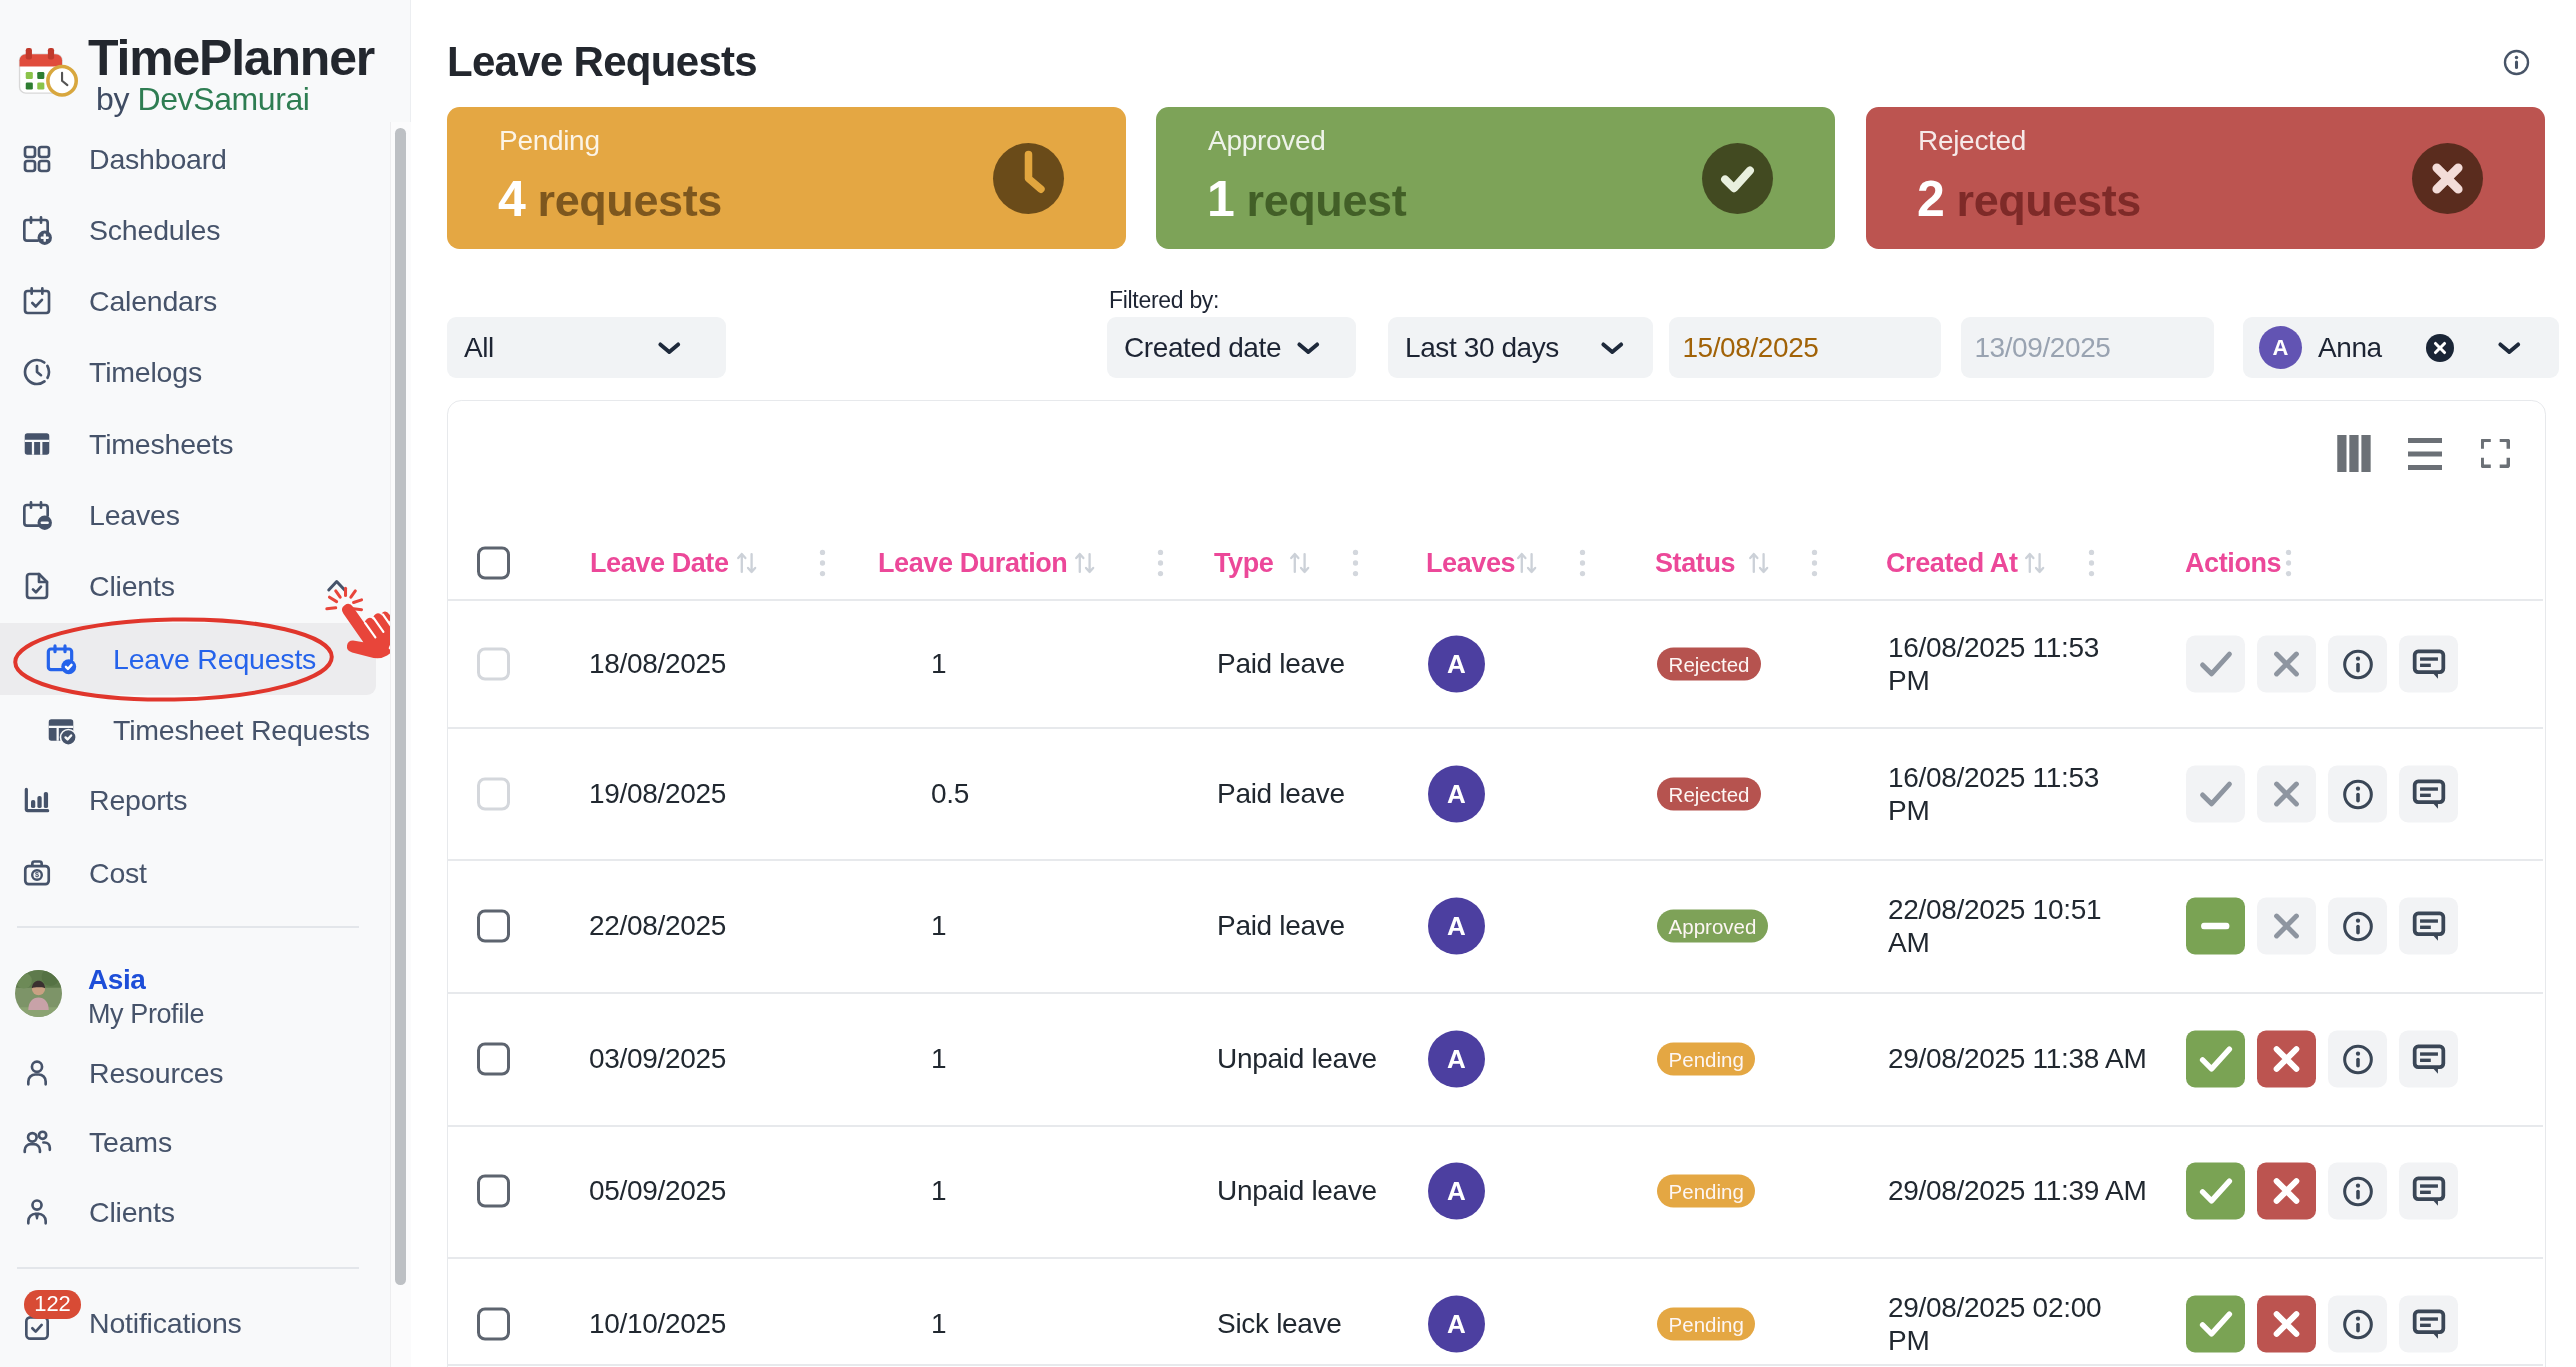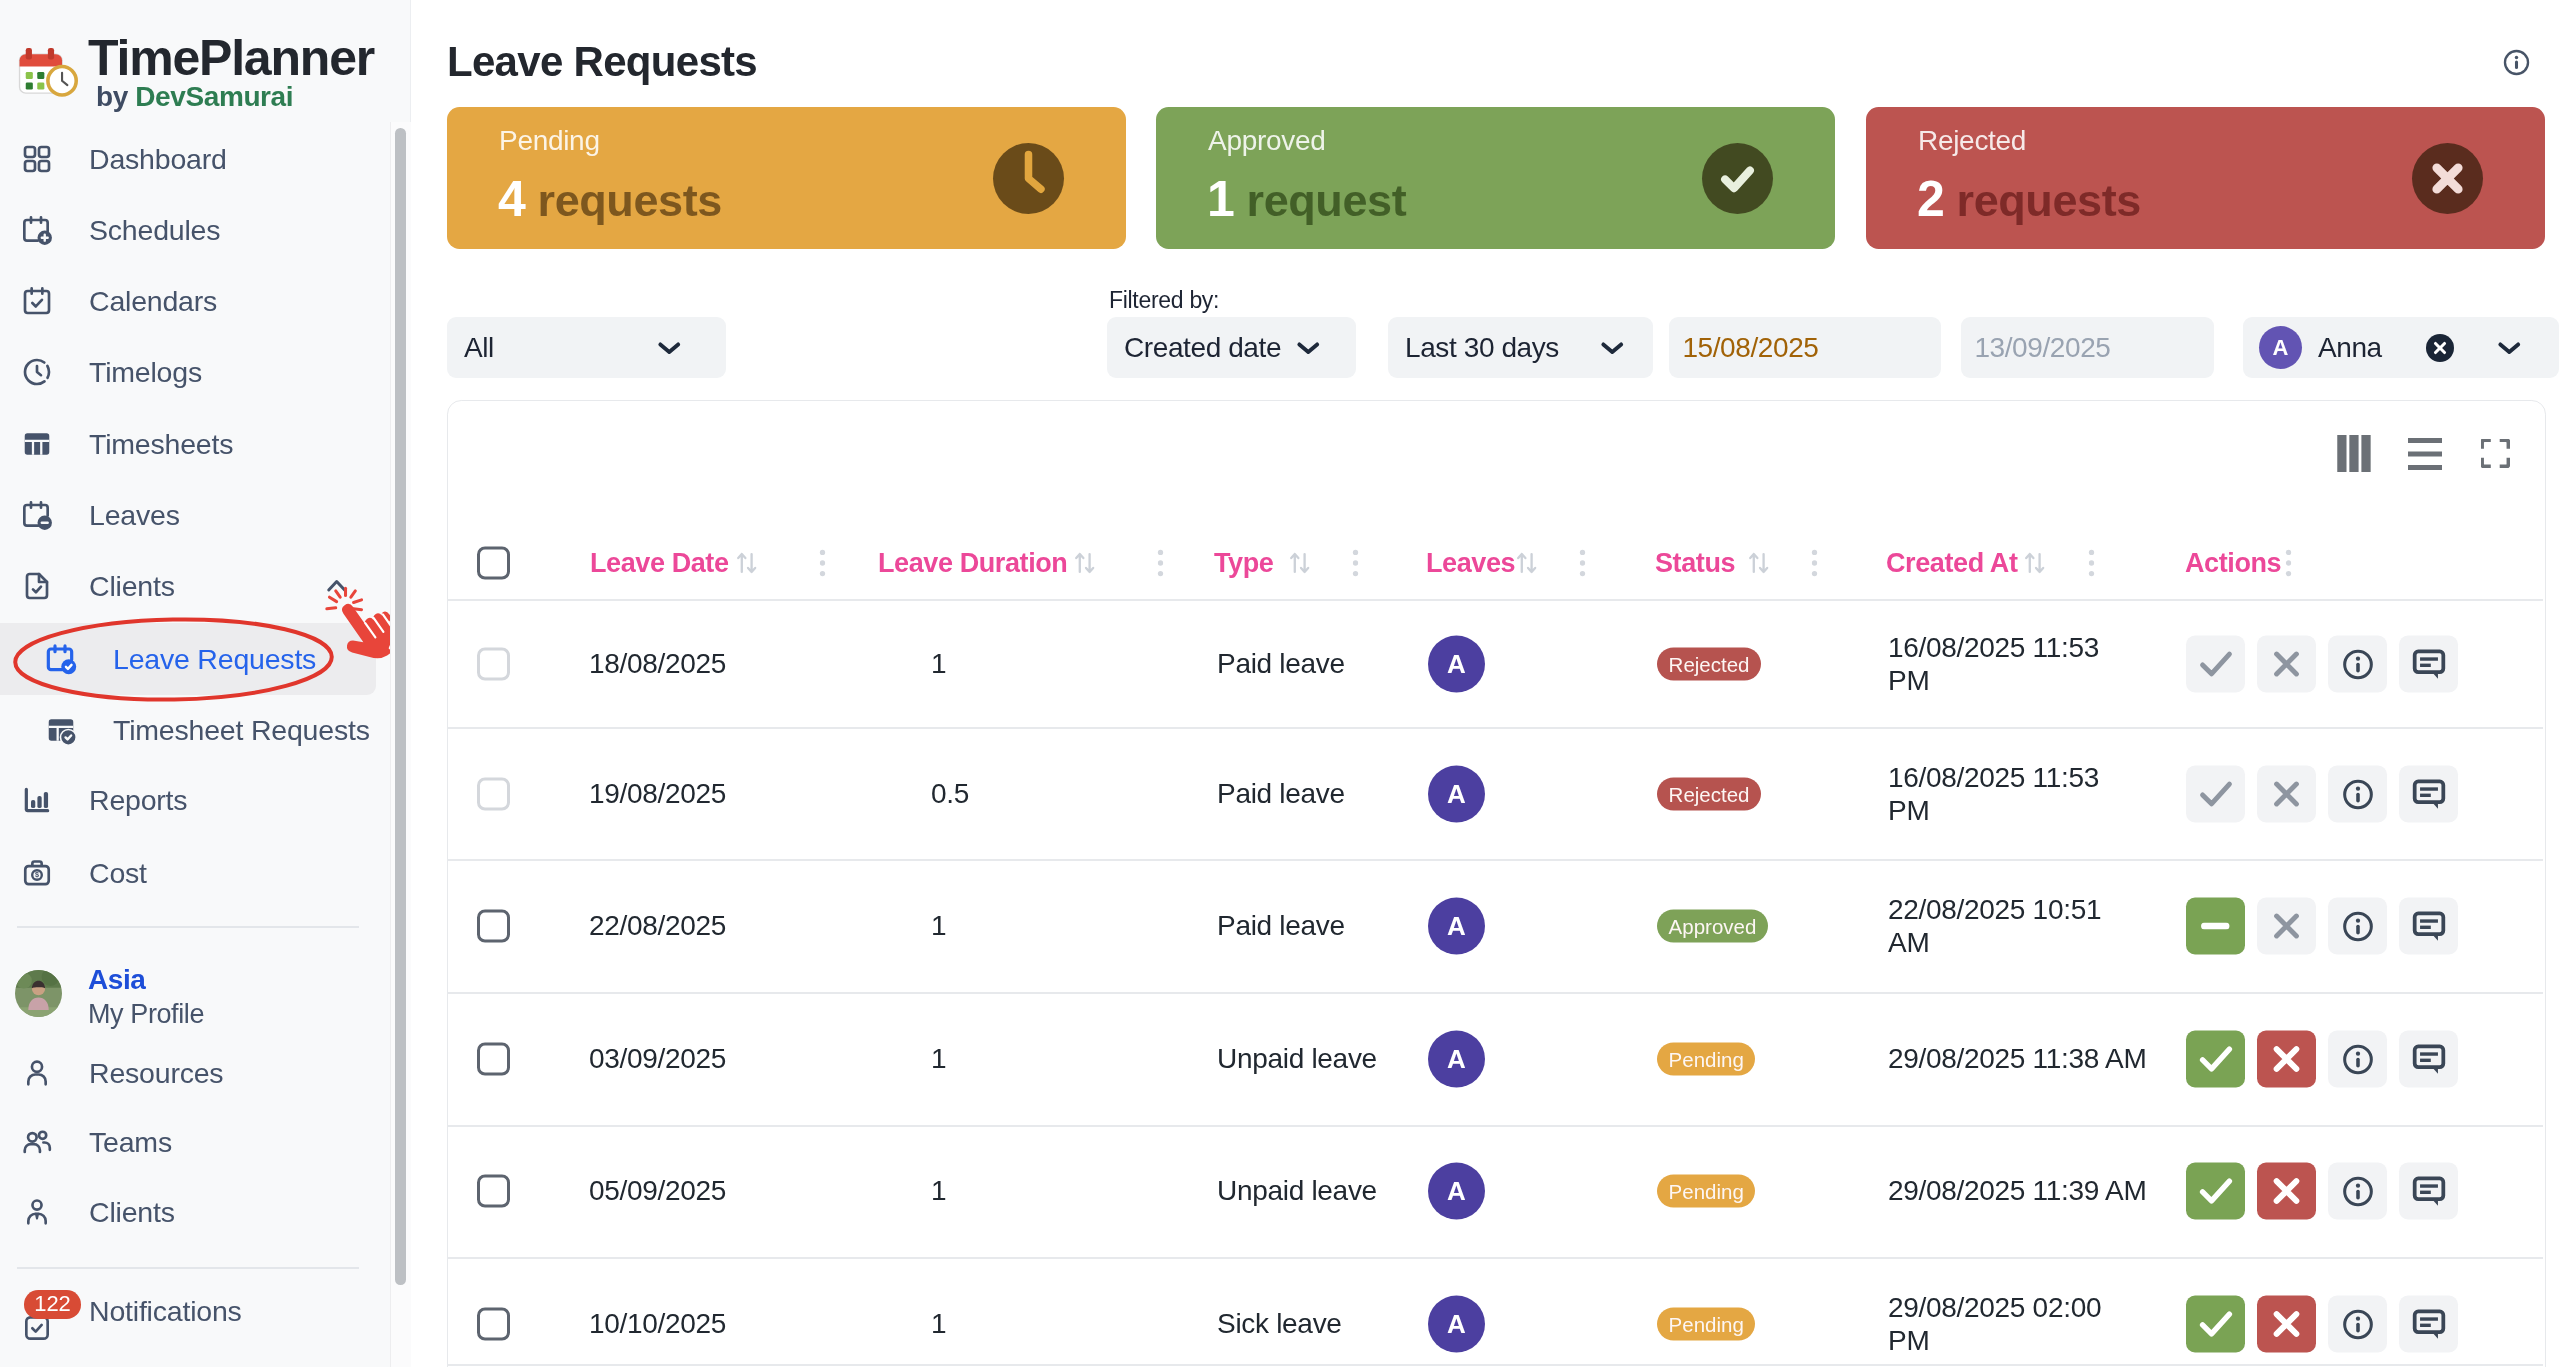--- a/index.html
+++ b/index.html
@@ -53,21 +53,21 @@
  <rect x="36" y="3" width="7" height="13" rx="2.5" fill="#c0392b"></rect>
  <rect x="11" y="30" width="8" height="8" rx="1.5" fill="#8bc34a"></rect>
  <rect x="24" y="30" width="8" height="8" rx="1.5" fill="#2e7d32"></rect>
  <rect x="11" y="42" width="8" height="8" rx="1.5" fill="#2e7d32"></rect>
  <rect x="24" y="42" width="8" height="8" rx="1.5" fill="#8bc34a"></rect>
  <circle cx="52" cy="40" r="16" fill="#fff" stroke="#d8a73e" stroke-width="4"></circle>
  <path d="M52 31v9l6 5" stroke="#555" stroke-width="2.4" fill="none" stroke-linecap="round"></path>
 </svg>
     </div>
   <div class="abs" style="left:88px;top:33px;font-size:50px;font-weight:bold;letter-spacing:-1.2px;color:#23272e;line-height:1">TimePlanner</div>
-  <div class="abs" style="left:96px;top:83px;font-size:28px;font-weight:bold;letter-spacing:-0.4px;color:#3f4c63;line-height:1">by <span style="color:#2e7d52">DevSamurai</span></div>
+  <div class="abs" style="left:96px;top:83px;font-size:32px;font-weight:normal;letter-spacing:-0.4px;color:#3f4c63;line-height:1">by <span style="color:#2e7d52">DevSamurai</span></div>
   <div id="navs">
       <div class="nav" style="top:123px">
         <div class="ic">
           <svg width="32" height="32" viewBox="0 0 24 24" fill="none">
             <rect x="3" y="3" width="7.5" height="7.5" rx="1.8" stroke="#46536a" stroke-width="2" stroke-linecap="round" stroke-linejoin="round"></rect>
             <rect x="13.5" y="3" width="7.5" height="7.5" rx="1.8" stroke="#46536a" stroke-width="2" stroke-linecap="round" stroke-linejoin="round"></rect>
             <rect x="3" y="13.5" width="7.5" height="7.5" rx="1.8" stroke="#46536a" stroke-width="2" stroke-linecap="round" stroke-linejoin="round"></rect>
             <rect x="13.5" y="13.5" width="7.5" height="7.5" rx="1.8" stroke="#46536a" stroke-width="2" stroke-linecap="round" stroke-linejoin="round"></rect>
           </svg>
         </div>
@@ -263,21 +263,21 @@
   <div class="abs" style="left:88px;top:999px;font-size:27px;color:#46536a;letter-spacing:-0.4px">My Profile</div>
   <div class="divi" style="top:1267px"></div>
 
   <div class="nav" style="top:1287px">
     <div class="ic" id="ic-notif" style="top:25px">
         <svg width="32" height="32" viewBox="0 0 24 24" fill="none">
           <rect x="4" y="4" width="16" height="16" rx="3" stroke="#46536a" stroke-width="2" stroke-linecap="round" stroke-linejoin="round"></rect>
           <path d="M8.5 12.2l2.5 2.5 4.5-5" stroke="#46536a" stroke-width="2" stroke-linecap="round" stroke-linejoin="round"></path>
         </svg>
       </div>
-    <div class="lb" style="top:24px">Notifications</div>
+    <div class="lb" style="top:36px">Notifications</div>
   </div>
   <div class="abs" style="left:24px;top:1290px;width:57px;height:28.5px;border-radius:14.2px;background:#d84b35;color:#fff;font-size:22px;display:flex;align-items:center;justify-content:center">122</div>
 
   <div class="abs" style="left:390px;top:122px;width:21.4px;height:1245px;background:#fbfbfc;border-left:0.9px solid #ededef"></div>
   <div class="abs" style="left:395px;top:128px;width:10.7px;height:1157px;border-radius:5.3px;background:#bdc0c4"></div>
 </div>
 
 <div class="abs" style="left:447px;top:37px;font-size:42px;font-weight:bold;letter-spacing:-0.7px;color:#23272e;line-height:1.2">Leave Requests</div>
 <div class="abs" id="infoic" style="left:2503px;top:49px;width:27px;height:27px">
     <svg width="27" height="27" viewBox="0 0 30 30" fill="none">

